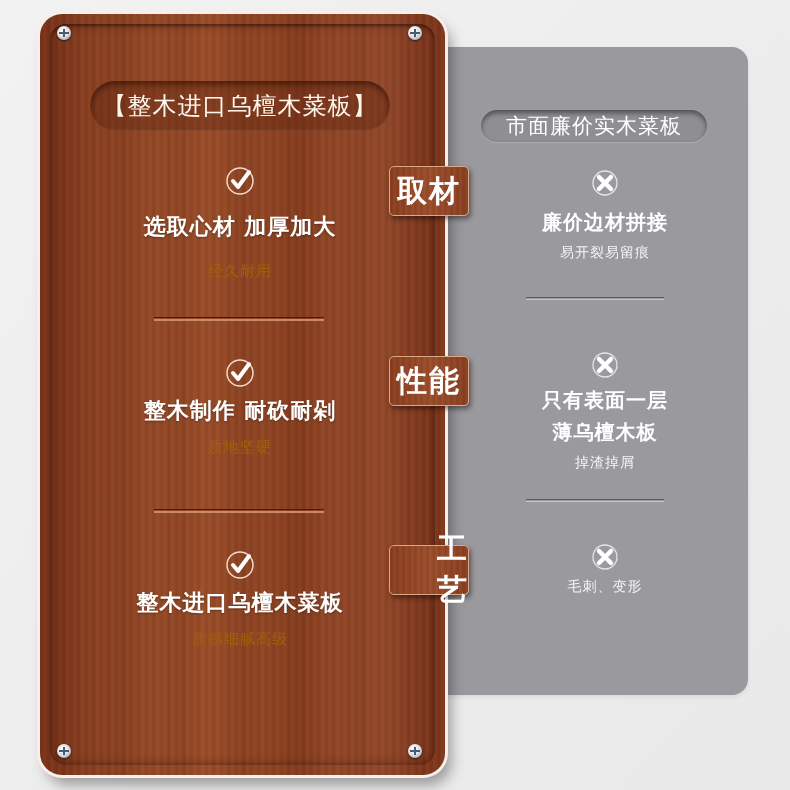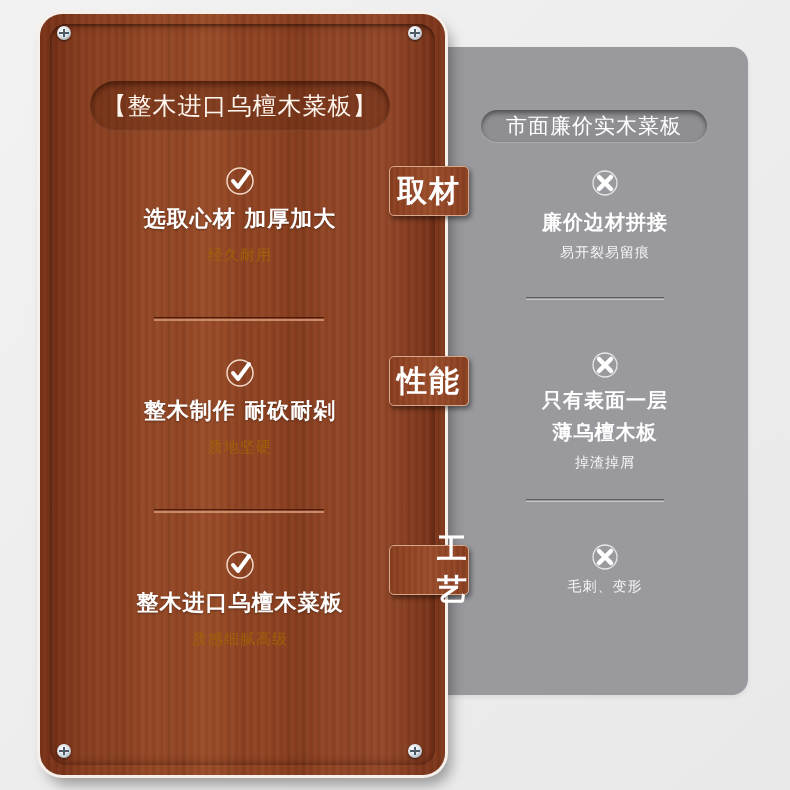--- a/index.html
+++ b/index.html
@@ -115,21 +115,21 @@
 <span class="screw" style="left:57px; top:744px;"></span>
 <span class="screw" style="left:408px; top:744px;"></span>
 
 <div class="pill-left">【整木进口乌檀木菜板】</div>
 <div class="pill-right">市面廉价实木菜板</div>
 
 <div class="tag" style="top:166px;">取材</div>
 <div class="tag" style="top:356px;">性能</div>
 <div class="tag" style="top:545px;padding-left:48px;">工艺</div>
 
-<div class="col col-left" style="top:166px;">
+<div class="col col-left" style="top:166px;gap:8px;">
   <svg class="check-icon" viewBox="0 0 30 30">
     <circle cx="15" cy="15" r="13" fill="none" stroke="#f3d9c8" stroke-width="1.5"></circle>
     <path d="M8 15 L13 21 L24 6" fill="none" stroke="#ffffff" stroke-width="4" stroke-linecap="round" stroke-linejoin="round"></path>
   </svg>
   <div class="title-l">选取心材 加厚加大</div>
   <div class="sub-l">经久耐用</div>
 </div>
 <div class="divider-l" style="top:317px;"></div>
 
 <div class="col col-left" style="top:358px;">

